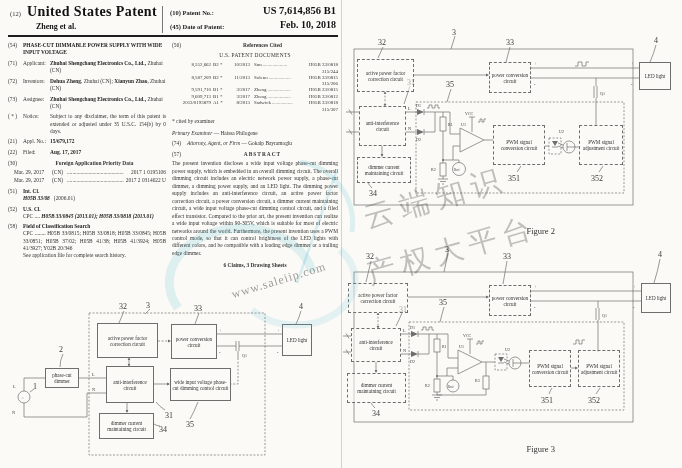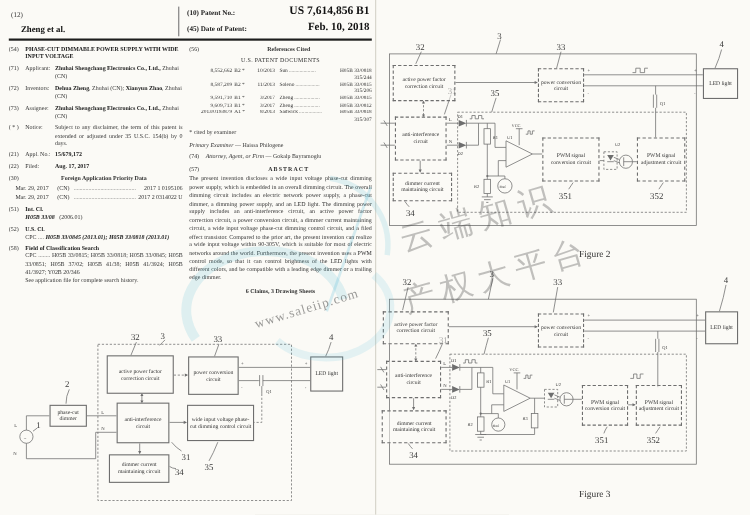--- a/index.html
+++ b/index.html
@@ -56,21 +56,22 @@
   #wm{position:absolute;left:0;top:0;z-index:40;pointer-events:none;}
 </style>
 </head>
 <body>
 
 <div id="app">
 
   <div class="abs" style="left:0;top:0;width:341px;height:468px;">
 
     <span class="abs code-sm" style="left:10px;top:10px;">(12)</span>
-    <span class="abs hparty" style="left:19px;top:22px;">Zheng et al.</span>
+    <span class="abs htitle" style="left:27px;top:4px;">United States Patent</span>
+    <span class="abs hparty" style="left:36px;top:22px;">Zheng et al.</span>
     <div class="abs vline" style="left:162px;top:6px;width:1px;height:27px;"></div>
     <span class="abs code-sm b" style="left:170px;top:9px;">(10) Patent No.:</span>
     <span class="abs hval" style="left:230px;top:5px;width:106px;">US 7,614,856 B1</span>
     <span class="abs code-sm b" style="left:170px;top:23px;">(45) Date of Patent:</span>
     <span class="abs hval" style="left:240px;top:19px;width:96px;font-size:10px;">Feb. 10, 2018</span>
     <div class="abs hrule" style="left:8px;top:35px;width:330px;height:1.6px;"></div>
 
     <div class="abs col" style="left:8px;top:42px;width:158px;">
       <div class="entry">
         <span class="code">(54)</span>

